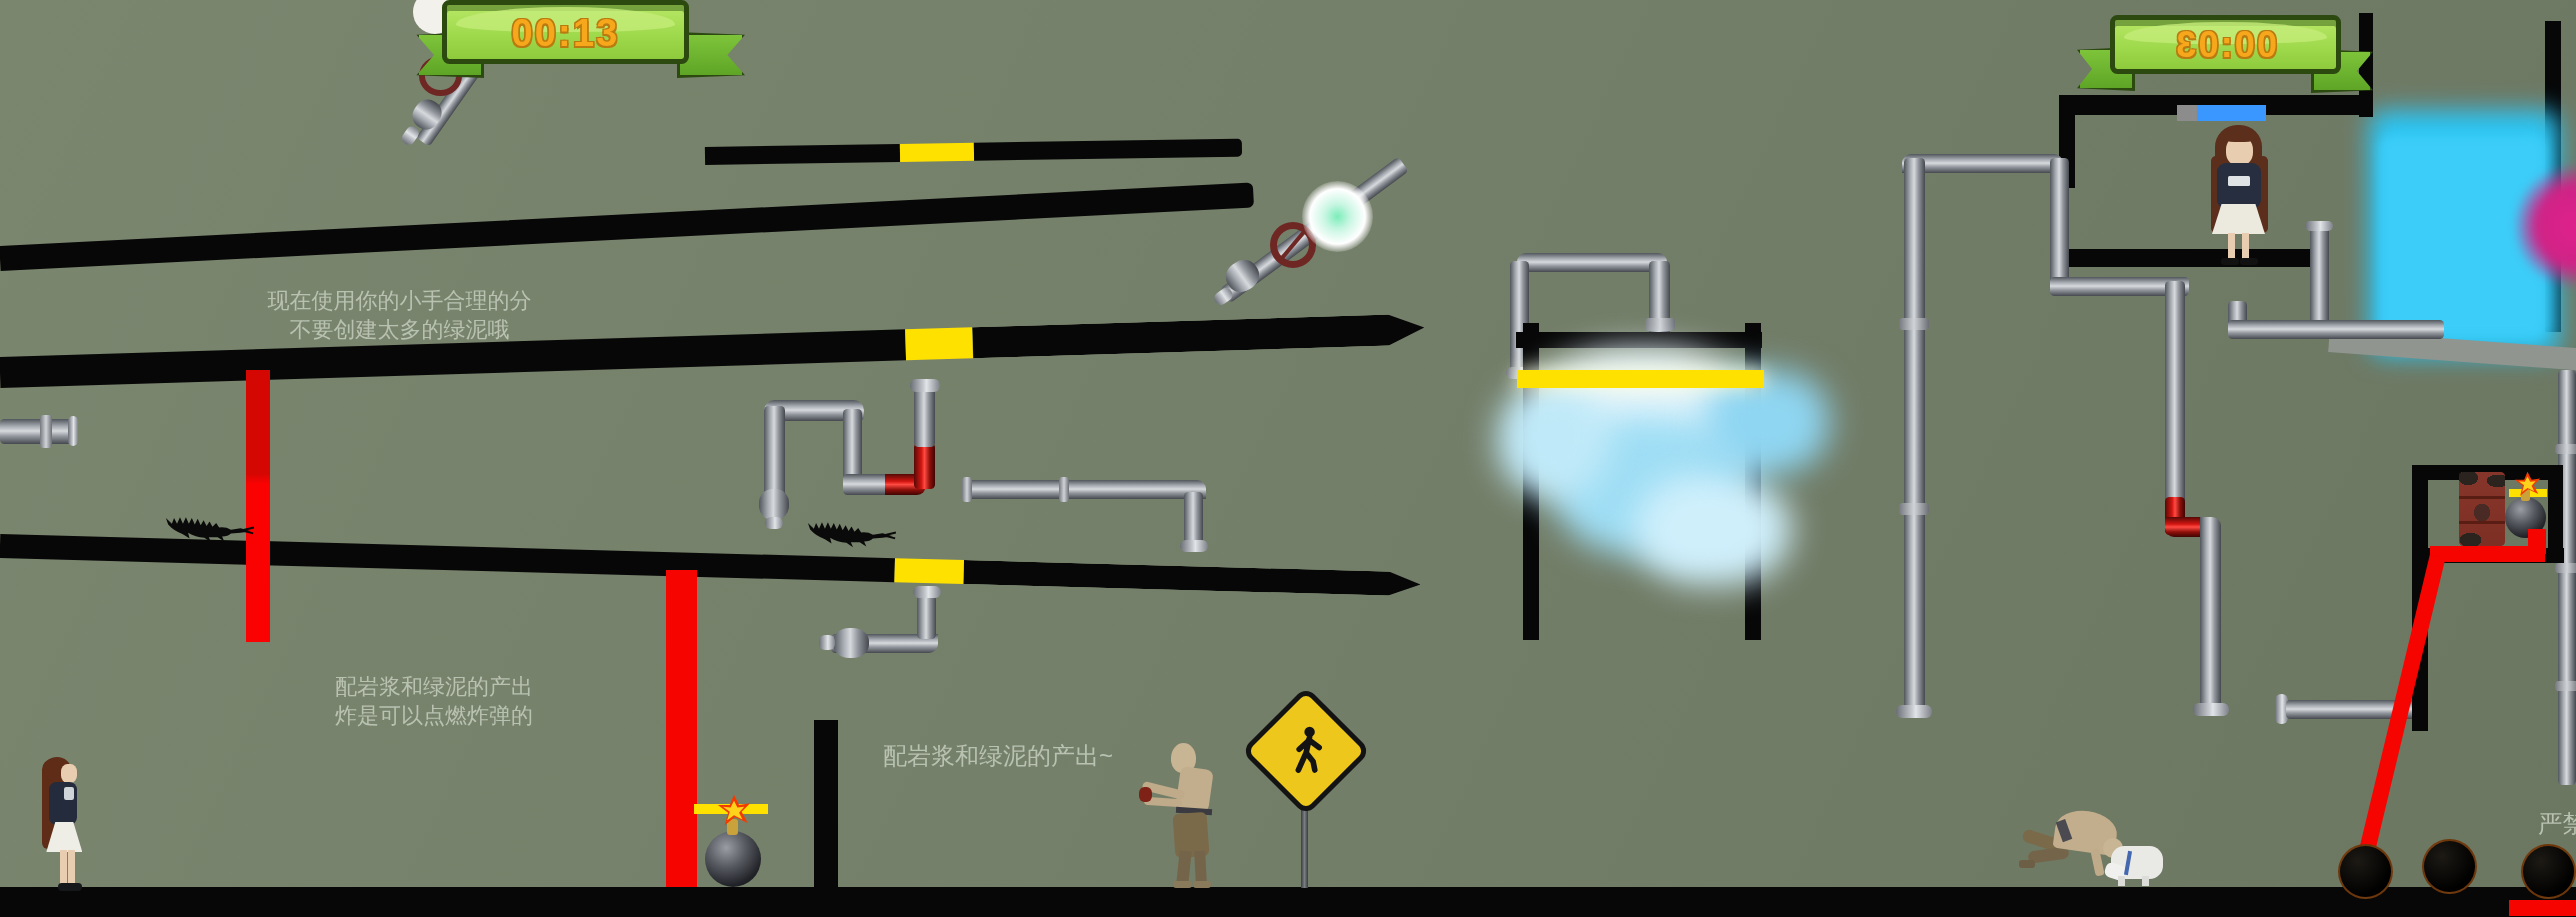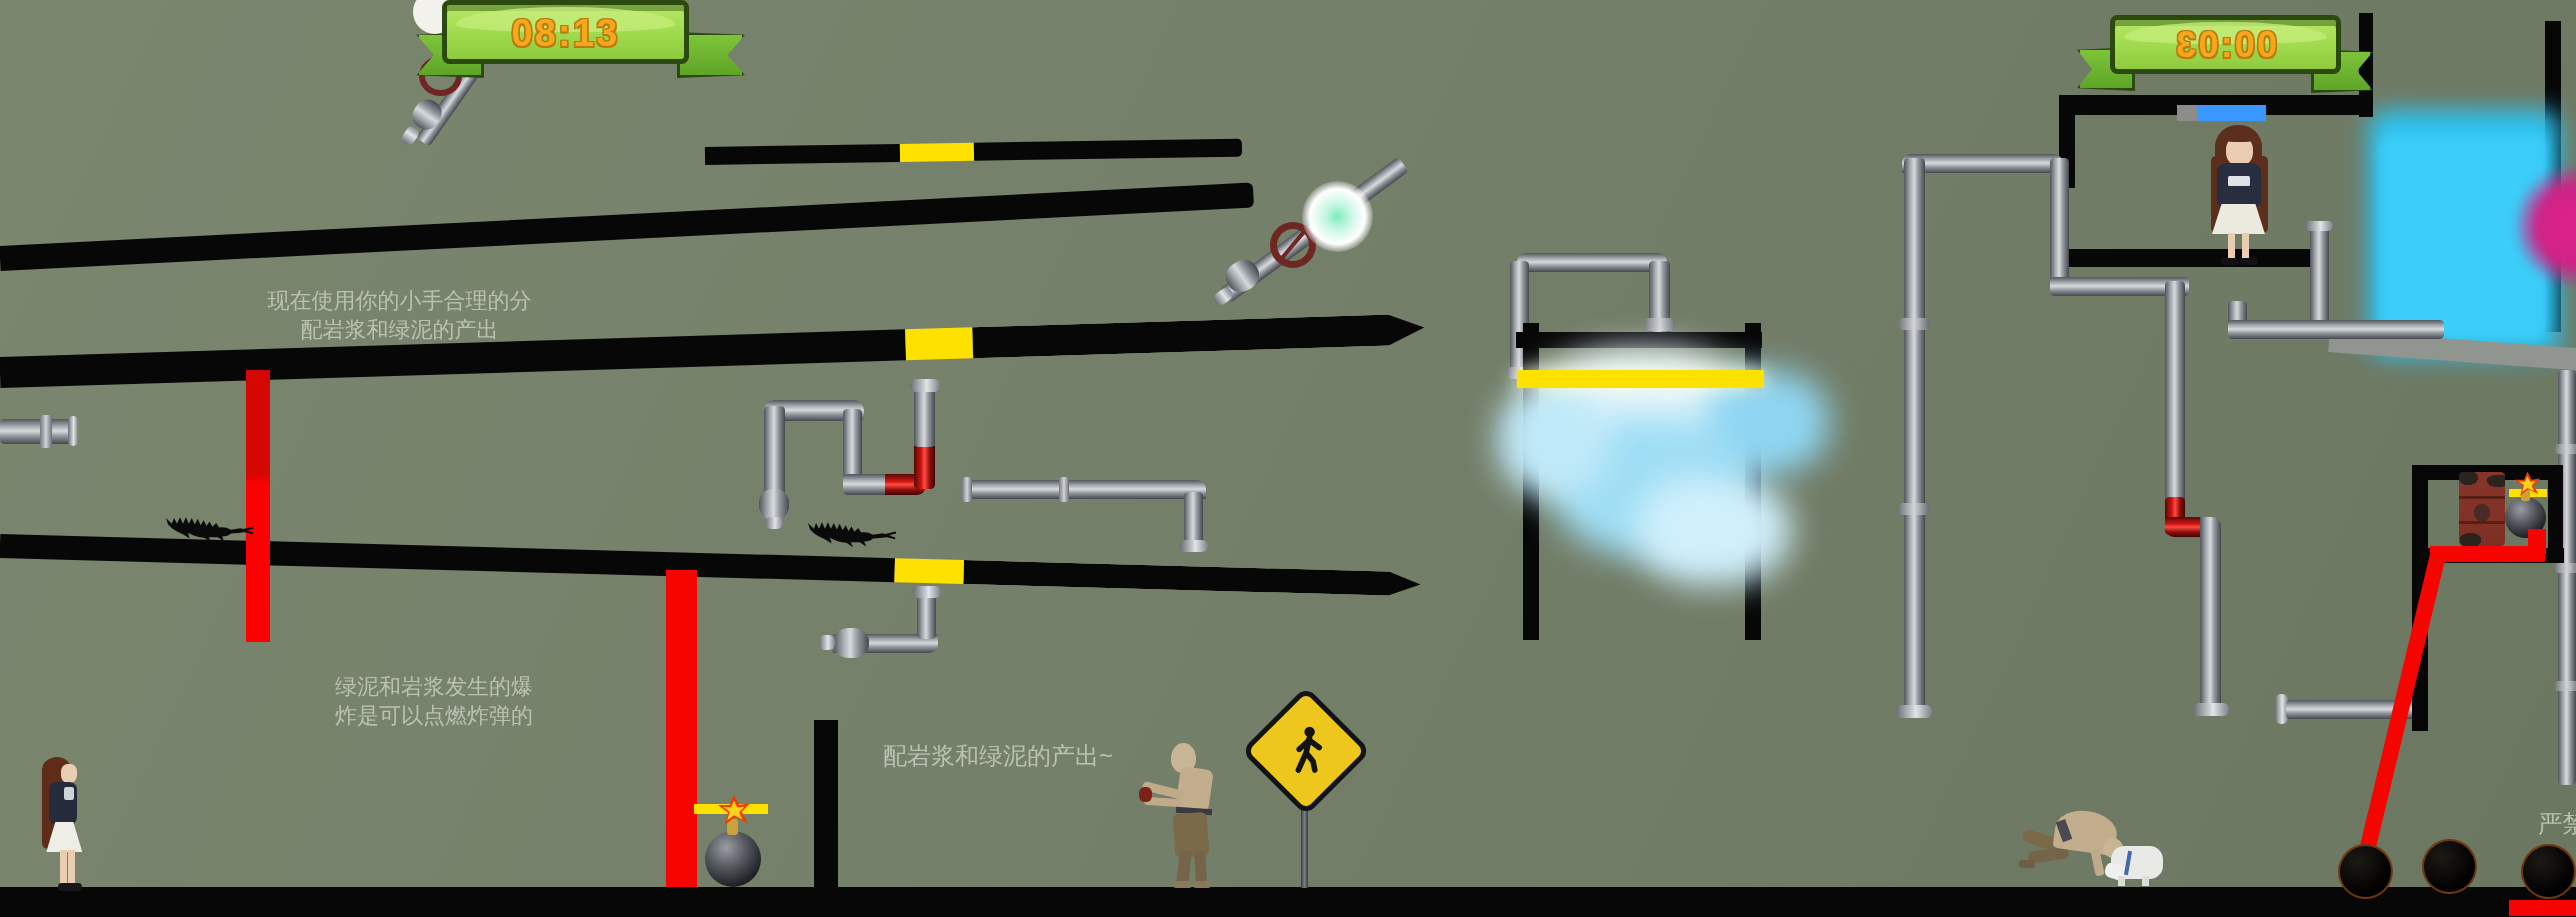--- a/index.html
+++ b/index.html
@@ -193,22 +193,22 @@
     <polygon points="20,1 26,13 39,11 29,21 36,34 21,27 9,37 13,22 1,13 15,13" fill="#f33b00"></polygon>
     <polygon points="20,8 24,16 32,15 26,22 30,30 20,25 12,31 15,21 7,15 16,16" fill="#ffd21c"></polygon>
   </svg>
 
   <div class="abs" style="left:2528px;top:529px;width:18px;height:25px;background:#f50400;"></div>
   <div class="abs" style="left:2430px;top:546px;width:115px;height:16.3px;background:#f50400;"></div>
   <div class="abs" style="left:2430px;top:554px;width:16.3px;height:363px;background:#f50400;transform:rotate(13.5deg);transform-origin:top left;"></div>
   <div class="abs" style="left:2509px;top:900px;width:67px;height:16.3px;background:#f50400;z-index:5;"></div>
 
   <div class="abs txt" style="left:222px;top:286px;width:355px;z-index:8;">现在使用你的小手合理的分
-配岩浆和绿泥的产出</div>
-  <div class="abs txt" style="left:335px;top:672px;width:229px;text-align:left;z-index:8;">绿泥和岩浆发生的爆
+不要创建太多的绿泥哦</div>
+  <div class="abs txt" style="left:335px;top:672px;width:229px;text-align:left;z-index:8;">配岩浆和绿泥的产出
 炸是可以点燃炸弹的</div>
   <div class="abs txt" style="left:883px;top:740px;width:281px;font-size:24px;text-align:left;z-index:8;">配岩浆和绿泥的产出~</div>
   <div class="abs txt" style="left:2538px;top:808px;width:59px;font-size:24.4px;text-align:left;z-index:8;">严禁</div>
 
   <svg class="abs" style="left:159px;top:512px;width:107px;height:34px;z-index:4;" viewBox="0 0 130 46">
     <path d="M2 8 L10 16 L13 8 L17 16 L21 7 L25 16 L29 7 L33 16 L37 8 L41 17 L45 9 L49 18 L53 11 L57 19 L61 13 L65 20 L70 15 L74 21 Q83 20 90 24 L103 22 L117 26 L103 28 L90 29 Q86 33 78 33 L81 40 L72 34 L60 34 L63 41 L54 35 Q42 34 32 28 L34 36 L25 30 Q13 26 5 17 Z" fill="#0a0a0a"></path>
     <path d="M104 25 L121 21 M104 25 L120 29" stroke="#0a0a0a" stroke-width="2.5" fill="none"></path>
   </svg>
   <svg class="abs" style="left:801px;top:517px;width:107px;height:34px;z-index:4;" viewBox="0 0 130 46">
     <path d="M2 8 L10 16 L13 8 L17 16 L21 7 L25 16 L29 7 L33 16 L37 8 L41 17 L45 9 L49 18 L53 11 L57 19 L61 13 L65 20 L70 15 L74 21 Q83 20 90 24 L103 22 L117 26 L103 28 L90 29 Q86 33 78 33 L81 40 L72 34 L60 34 L63 41 L54 35 Q42 34 32 28 L34 36 L25 30 Q13 26 5 17 Z" fill="#0a0a0a"></path>
@@ -275,21 +275,21 @@
     <div class="abs skin" style="left:30px;top:93px;width:6.7px;height:36px;"></div>
     <div class="abs skin" style="left:38px;top:93px;width:6.7px;height:36px;"></div>
     <div class="abs" style="left:28px;top:126px;width:24px;height:8.1px;background:#15171a;border-radius:3.7px;"></div>
   </div>
 
   <div class="abs" style="left:412px;top:-6px;width:333px;height:89px;z-index:9;">
     <div class="abs tail" style="left:4.4px;top:38px;width:62px;height:40px;clip-path:polygon(0 6%,100% 0,100% 100%,0 94%,26% 50%);"></div>
     <div class="abs tail" style="left:265px;top:38px;width:62px;height:40px;clip-path:polygon(0 0,100% 6%,74% 50%,100% 94%,0 100%);"></div>
     <div class="abs plate" style="left:30px;top:6px;width:247px;height:64px;box-sizing:border-box;">
       <div class="gloss"></div>
-      <div class="timer" style="margin-top:7.4px;">08:13</div>
+      <div class="timer" style="margin-top:7.4px;">00:13</div>
     </div>
   </div>
 
   <div class="abs" style="left:2077px;top:6px;width:290px;height:83px;z-index:9;">
     <div class="abs tail" style="left:0px;top:41px;width:52px;height:38px;clip-path:polygon(0 6%,100% 0,100% 100%,0 94%,26% 50%);"></div>
     <div class="abs tail" style="left:234px;top:43px;width:56px;height:38px;clip-path:polygon(0 0,100% 6%,74% 50%,100% 94%,0 100%);"></div>
     <div class="abs plate" style="left:33px;top:9px;width:231px;height:59px;box-sizing:border-box;">
       <div class="gloss"></div>
       <div class="timer" style="margin-top:4.4px;font-size:36px;"><span class="mirror">00:03</span></div>
     </div>

